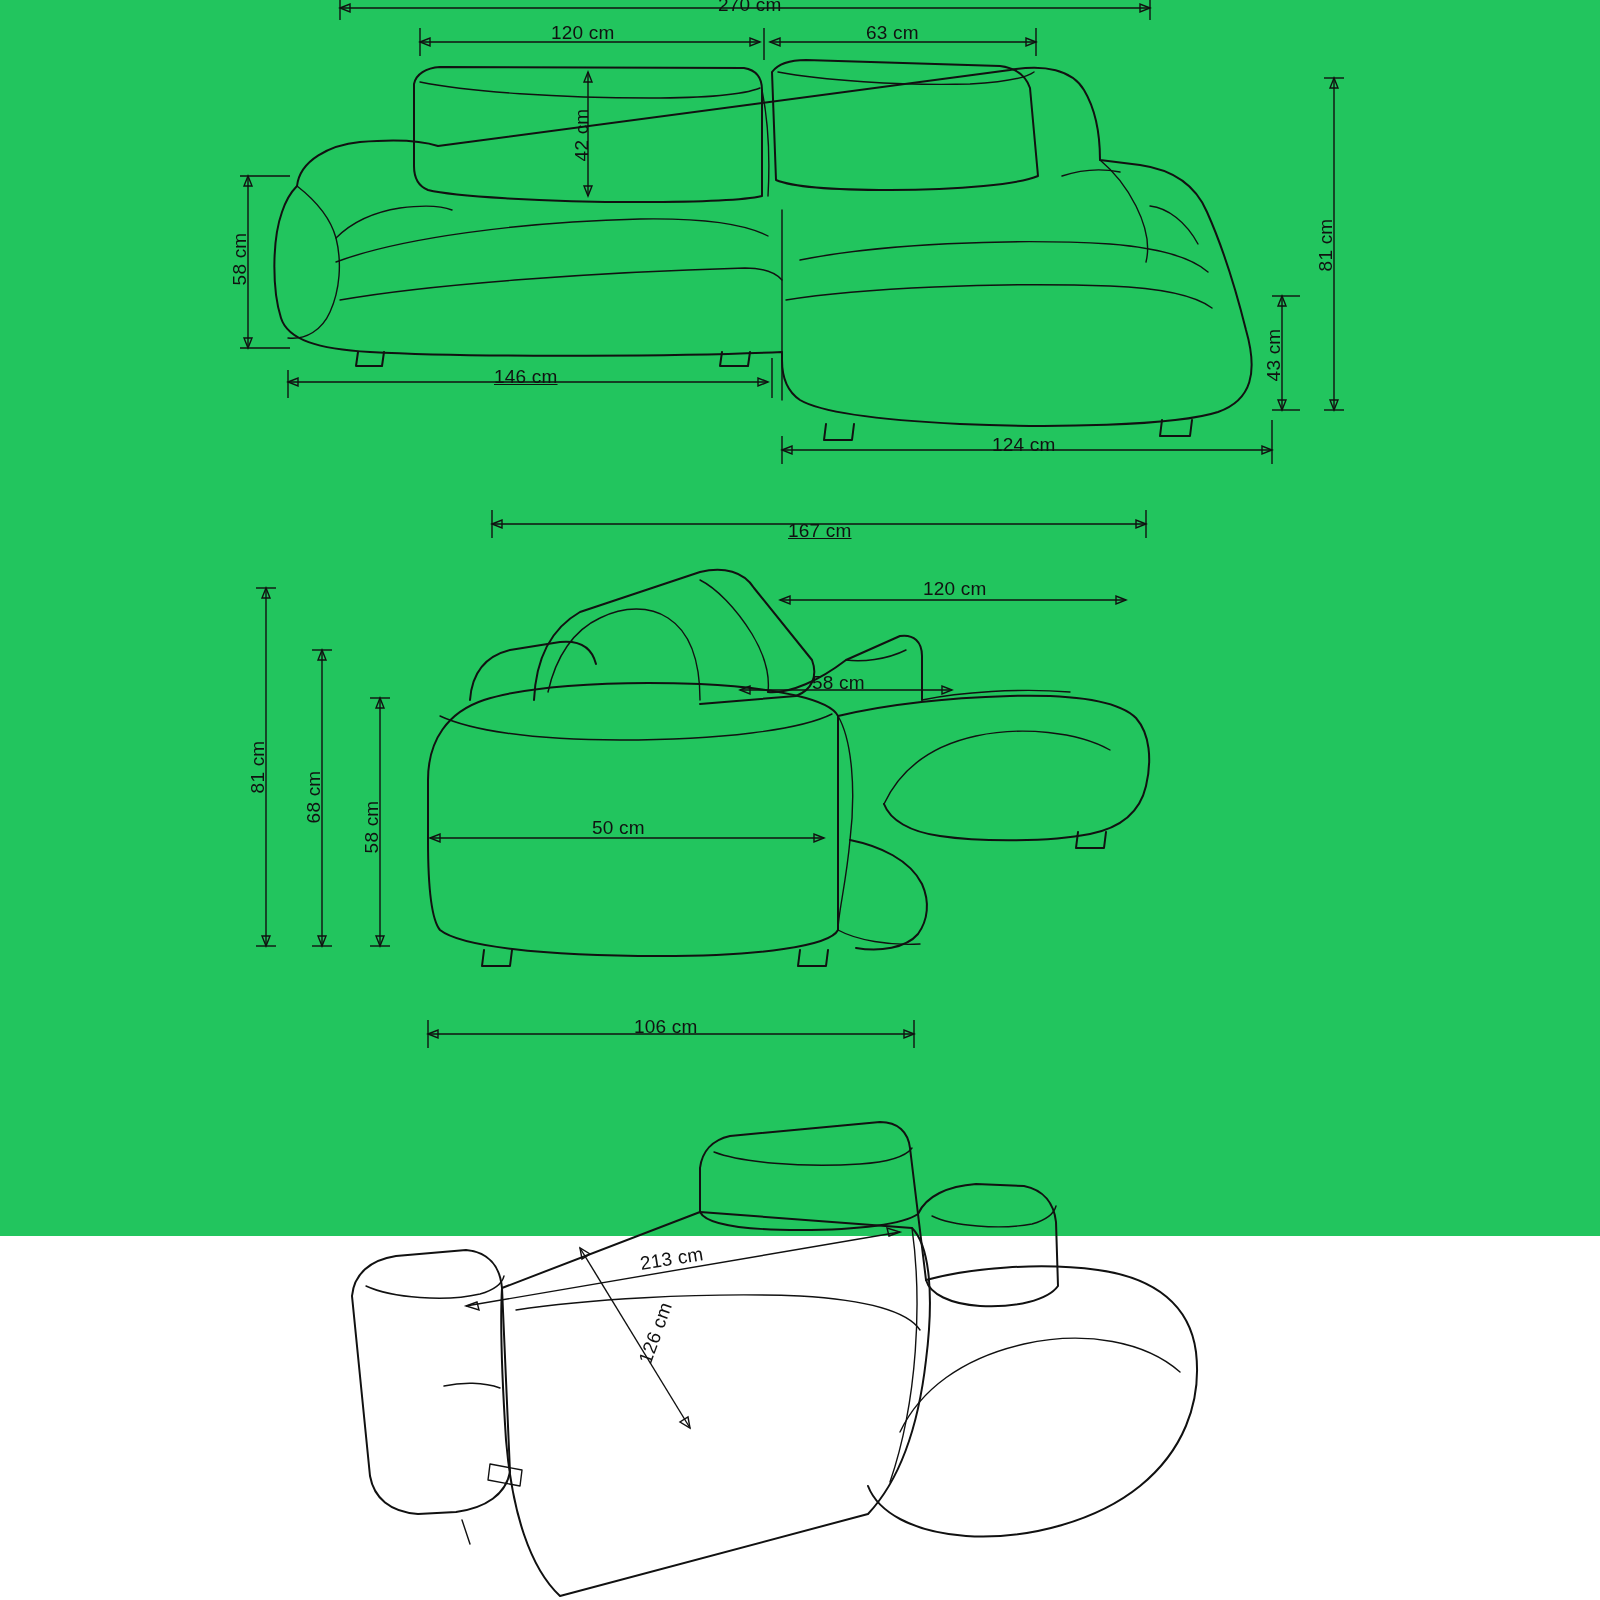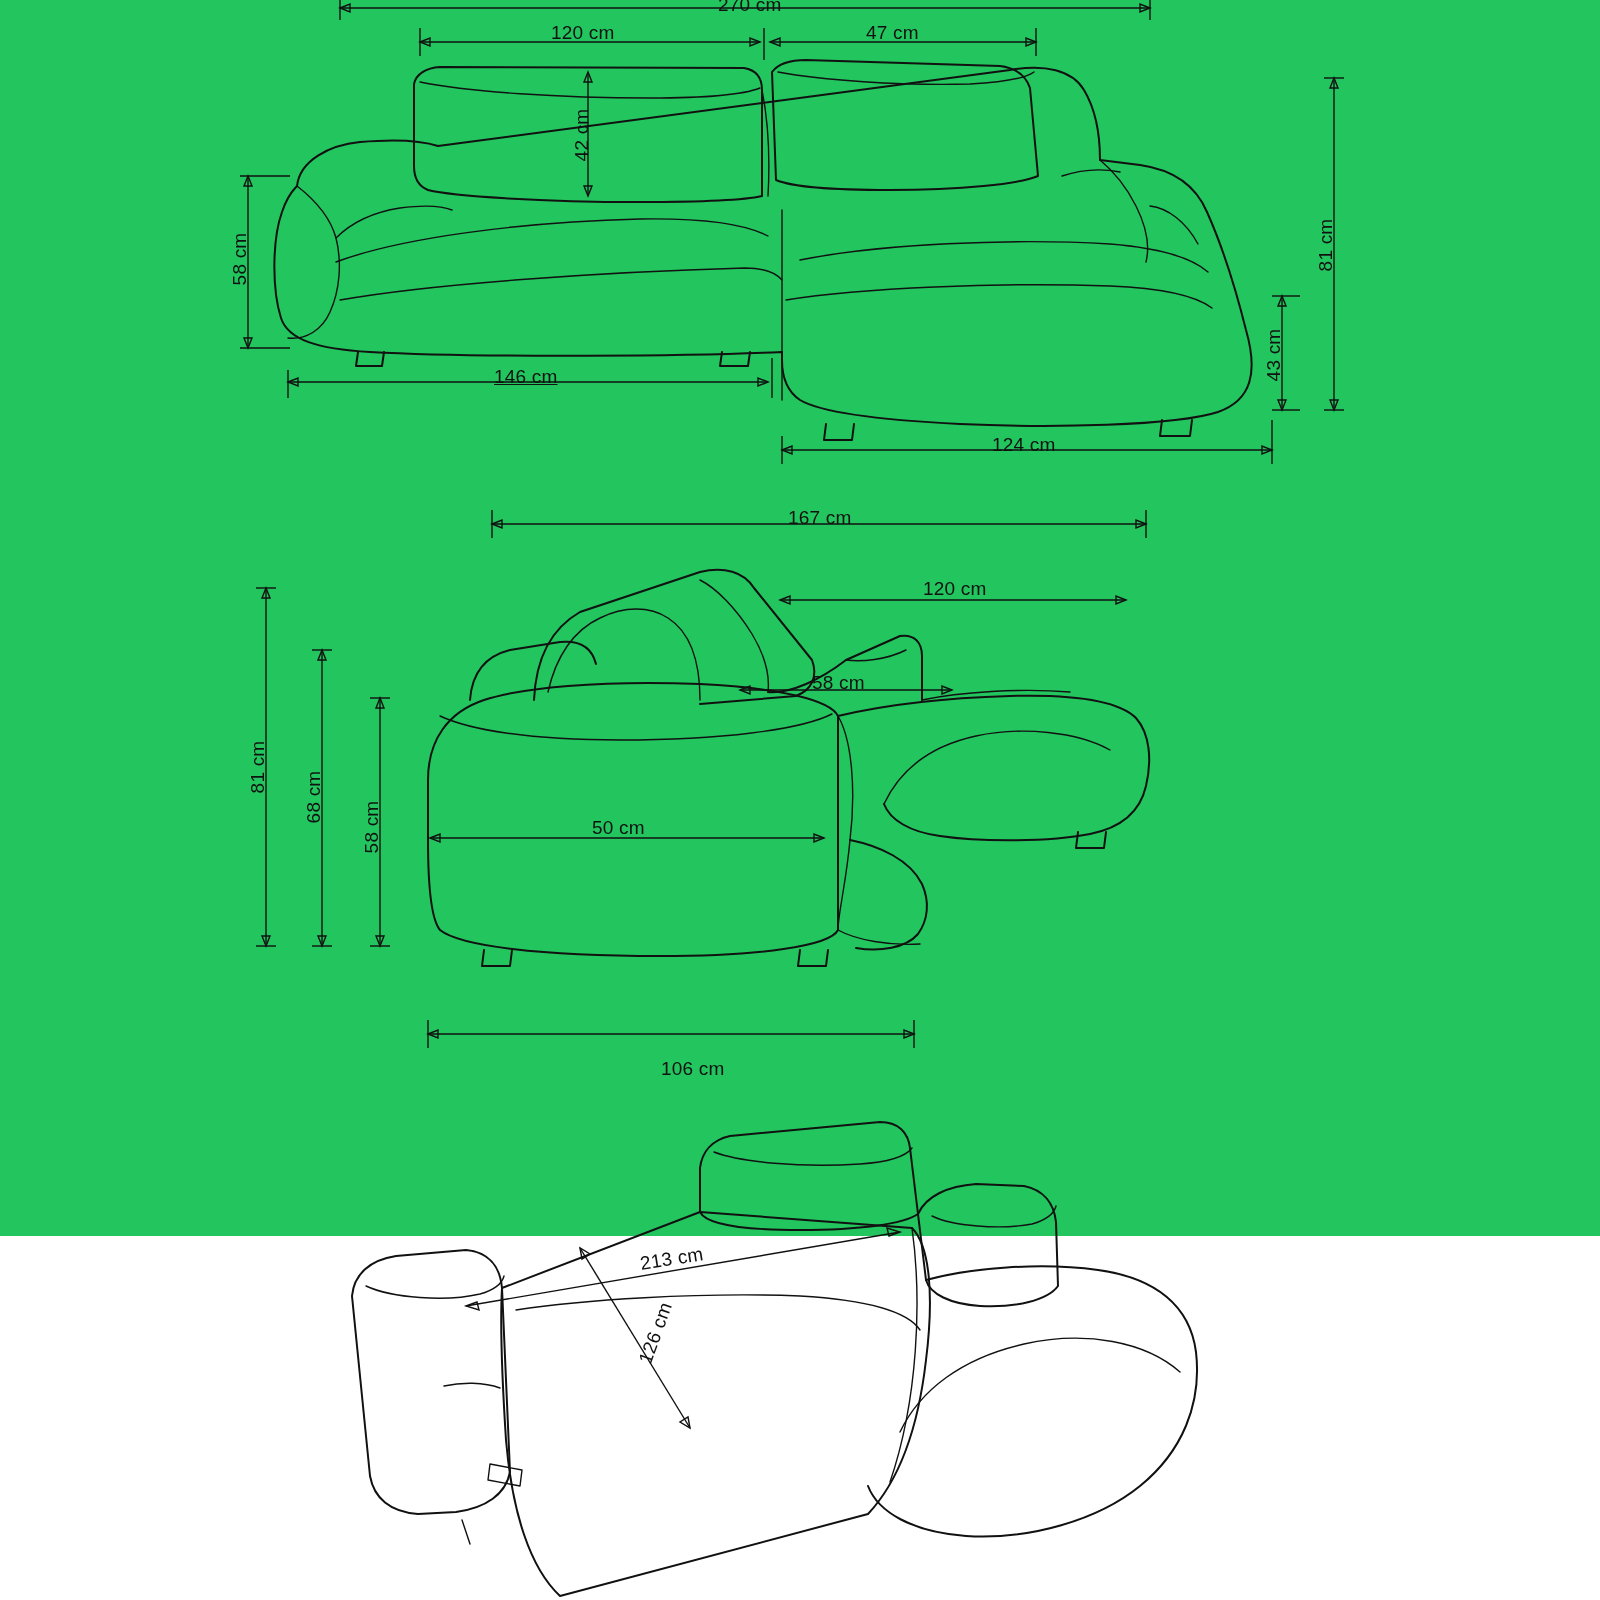--- a/index.html
+++ b/index.html
@@ -292,33 +292,33 @@
       <path class="dim" d="M900 1232 l -11 4 l -2 -8 z" fill="#111"></path>
 
       <path class="dim" d="M580 1248 L 690 1428"></path>
       <path class="dim" d="M580 1248 l 2 11 l 8 -5 z" fill="#111"></path>
       <path class="dim" d="M690 1428 l -2 -11 l -8 5 z" fill="#111"></path>
     </g>
   </svg>
 
   <div class="dimtxt" style="left:718px; top:-6px;">270 cm</div>
   <div class="dimtxt" style="left:551px; top:22px;">120 cm</div>
-  <div class="dimtxt" style="left:866px; top:22px;">47 cm</div>
+  <div class="dimtxt" style="left:866px; top:22px;">63 cm</div>
   <div class="dimtxt vert" style="left:556px; top:124px; transform:rotate(-90deg);">42 cm</div>
   <div class="dimtxt vert" style="left:214px; top:248px; transform:rotate(-90deg);">58 cm</div>
   <div class="dimtxt vert" style="left:1300px; top:234px; transform:rotate(-90deg);">81 cm</div>
   <div class="dimtxt vert" style="left:1248px; top:344px; transform:rotate(-90deg);">43 cm</div>
   <div class="dimtxt" style="left:494px; top:366px;text-decoration:underline;">146 cm</div>
   <div class="dimtxt" style="left:992px; top:434px;">124 cm</div>
 
-  <div class="dimtxt" style="left:788px; top:507px;">167 cm</div>
+  <div class="dimtxt" style="left:788px; top:520px;text-decoration:underline;">167 cm</div>
   <div class="dimtxt" style="left:923px; top:578px;">120 cm</div>
   <div class="dimtxt" style="left:812px; top:672px;">58 cm</div>
   <div class="dimtxt vert" style="left:232px; top:756px; transform:rotate(-90deg);">81 cm</div>
   <div class="dimtxt vert" style="left:288px; top:786px; transform:rotate(-90deg);">68 cm</div>
   <div class="dimtxt vert" style="left:346px; top:816px; transform:rotate(-90deg);">58 cm</div>
   <div class="dimtxt" style="left:592px; top:817px;">50 cm</div>
-  <div class="dimtxt" style="left:634px; top:1058px;margin-left:27px;">106 cm</div>
+  <div class="dimtxt" style="left:634px; top:1016px;">106 cm</div>
 
   <div class="dimtxt" style="left:640px; top:1248px; transform:rotate(-9deg);">213 cm</div>
   <div class="dimtxt" style="left:624px; top:1322px; transform:rotate(-70deg);">126 cm</div>
 
 </div>
 
 </body></html>

